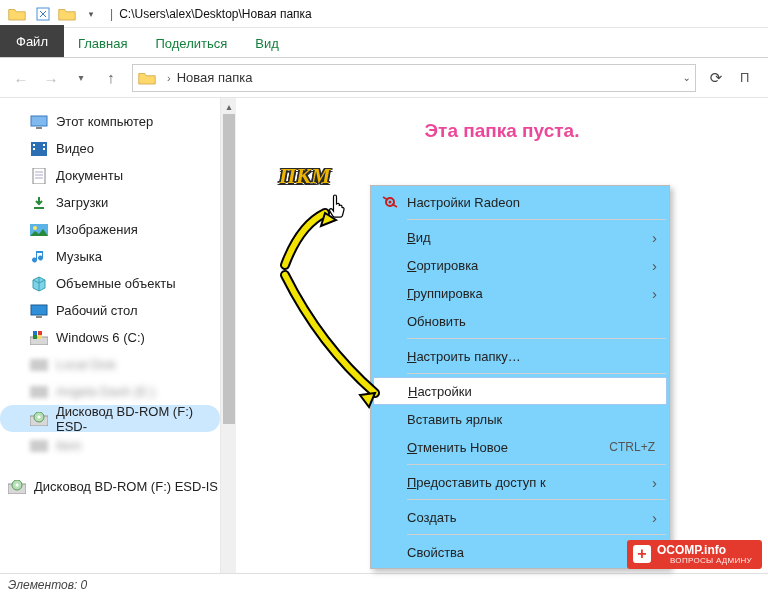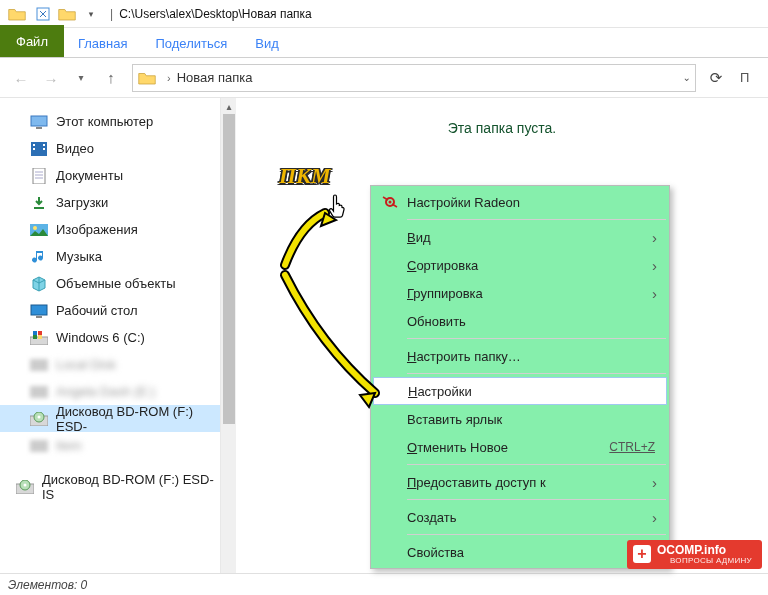--- a/index.html
+++ b/index.html
@@ -6,60 +6,60 @@
   body { margin:0; width:768px; height:595px; background:#fff; overflow:hidden; position:relative; }
 
   
   .titlebar { height:28px; display:flex; align-items:center; background:#fff; border-bottom:1px solid #e5e5e5; padding:0 6px; font-size:12px; color:#111; }
   .titlebar .folder-icon { width:22px; height:22px; margin-right:4px; display:flex; align-items:center; justify-content:center; }
   .titlebar .qat-btn { width:22px; height:22px; margin-right:2px; display:flex; align-items:center; justify-content:center; border:1px solid transparent; }
   .pipe { margin:0 6px; color:#666; }
 
   
   .ribbon { height:30px; display:flex; align-items:flex-end; background:#fff; border-bottom:1px solid #d0d0d0; }
-  .file-tab { background:#4d7c0f; color:#fff; padding:16px 16px; font-size:13px; height:100%; display:flex; align-items:center; }
-  .tab { padding:6px 14px 6px 14px; font-size:13px; color:#3b82f6; }
+  .file-tab { background:#404040; color:#fff; padding:16px 16px; font-size:13px; height:100%; display:flex; align-items:center; }
+  .tab { padding:6px 14px 6px 14px; font-size:13px; color:#15803d; }
 
   
   .navbar { height:40px; display:flex; align-items:center; padding:4px 8px; gap:4px; border-bottom:1px solid #e5e5e5; }
   .nav-btn { width:26px; height:26px; display:flex; align-items:center; justify-content:center; color:#666; font-size:15px; }
   .nav-btn.disabled { color:#bbb; }
   .addressbar { flex:1; height:28px; border:1px solid #ccc; display:flex; align-items:center; padding:0 4px; font-size:13px; color:#333; margin-left:4px; margin-right:4px; }
   .addressbar .folder-mini { width:20px; height:20px; display:flex; align-items:center; justify-content:center; margin-right:4px; }
   .addressbar .chev { margin:0 6px; color:#666; font-size:11px; }
   .addr-controls { display:flex; align-items:center; gap:4px; }
   .addr-controls .drop { font-size:10px; color:#555; }
   .refresh { width:24px; height:24px; display:flex; align-items:center; justify-content:center; font-size:15px; color:#444; }
   .search-frag { width:20px; font-size:13px; color:#555; margin-left:8px; }
 
   
   .main { display:flex; height:calc(100% - 28px - 30px - 40px - 22px); position:relative; }
   .sidebar { width:220px; padding-top:10px; overflow:hidden; }
   .side-item { display:flex; align-items:center; height:27px; padding-left:30px; font-size:13px; color:#222; gap:8px; }
-  .side-item.selected { background:#cce8ff; }
+  .side-item.selected { background:#cce8ff;border-radius:13px; }
   .side-ico { width:18px; height:18px; display:flex; align-items:center; justify-content:center; flex:0 0 18px; }
   .side-item.blur span.lbl { filter: blur(3px); color:#999; }
   .spacer { height:14px; }
   .vscroll { width:16px; background:#f0f0f0; position:relative; border-left:1px solid #e8e8e8; }
   .vscroll .thumb { position:absolute; top:0; left:2px; width:12px; height:200px; background:#c2c2c2; }
   .vscroll .arrow { position:absolute; left:0; width:16px; height:16px; font-size:10px; color:#666; display:flex; align-items:center; justify-content:center; }
   .vscroll .up { top:0; }
 
   .content { flex:1; position:relative; }
-  .empty-msg { position:absolute; top:22px; left:50%; transform:translateX(-50%); font-size:14px; color:#14532d; }
+  .empty-msg { position:absolute; top:22px; left:50%; transform:translateX(-50%); font-size:19px; color:#ec4899;font-weight:bold; }
 
   
   .statusbar { height:22px; border-top:1px solid #e0e0e0; font-size:12px; color:#444; display:flex; align-items:center; padding:0 8px;font-style:italic; }
 
   
-  .context-menu { position:absolute; left:370px; top:185px; width:300px; background:#86efac; border:1px solid #bababa; box-shadow:3px 3px 6px rgba(0,0,0,0.25); font-size:13px; color:#222; padding:2px; }
+  .context-menu { position:absolute; left:370px; top:185px; width:300px; background:#7dd3fc; border:1px solid #bababa; box-shadow:3px 3px 6px rgba(0,0,0,0.25); font-size:13px; color:#222; padding:2px; }
   .cm-item { display:flex; align-items:center; height:28px; padding-left:34px; padding-right:12px; position:relative; }
   .cm-item.highlight { background:#fff; border:1px solid #a0c8f0; }
   .cm-item .label { flex:1; }
-  .cm-item .shortcut { color:#555; font-size:12px;text-decoration:underline; }
+  .cm-item .shortcut { color:#555; font-size:12px; }
   .cm-item .sub-arrow { position:absolute; right:10px; font-size:15px; color:#555; }
   .cm-item .ico { position:absolute; left:8px; width:18px; height:18px; display:flex; align-items:center; justify-content:center; }
   .cm-sep { height:1px; background:#d0d0d0; margin:3px 1px 3px 34px; }
   .underline-first::first-letter { text-decoration: underline; }
 
   
   .annot-label { position:absolute; left:279px; top:163px; font-family:'Comic Sans MS', cursive; font-size:22px; font-weight:bold; color:#efb600; text-shadow: -1.5px 0 #2a2a2a, 1.5px 0 #2a2a2a, 0 -1.5px #2a2a2a, 0 1.5px #2a2a2a, -1.5px -1.5px #2a2a2a, 1.5px 1.5px #2a2a2a, -1.5px 1.5px #2a2a2a, 1.5px -1.5px #2a2a2a; font-style: italic; }
   .cursor-hand { position:absolute; left:326px; top:192px; font-size:22px; color:#000; filter:drop-shadow(0 0 1px #fff); }
 
   .arrow-svg { position:absolute; left:270px; top:205px; pointer-events:none; }
@@ -246,21 +246,21 @@
     </div>
     <div class="side-item blur">
       <span class="side-ico" style="filter:blur(2px)">
           <svg width="18" height="12">
             <rect width="18" height="12" fill="#ccc"></rect>
           </svg>
         </span>
       <span class="lbl">Item</span>
     </div>
     <div class="spacer"></div>
-    <div class="side-item" style="padding-left:16px;">
+    <div class="side-item" style="padding-left:8px;">
       <span class="side-ico">
           <svg width="18" height="14" viewBox="0 0 18 14">
             <rect x="0" y="4" width="18" height="10" fill="#d8d8d8" stroke="#999"></rect>
             <circle cx="9" cy="5" r="5" fill="#b8e0b8" stroke="#5a9a5a"></circle>
             <circle cx="9" cy="5" r="1.5" fill="#fff"></circle>
           </svg>
         </span>
       <span class="lbl">Дисковод BD-ROM (F:) ESD-IS</span>
     </div>
   </div>

